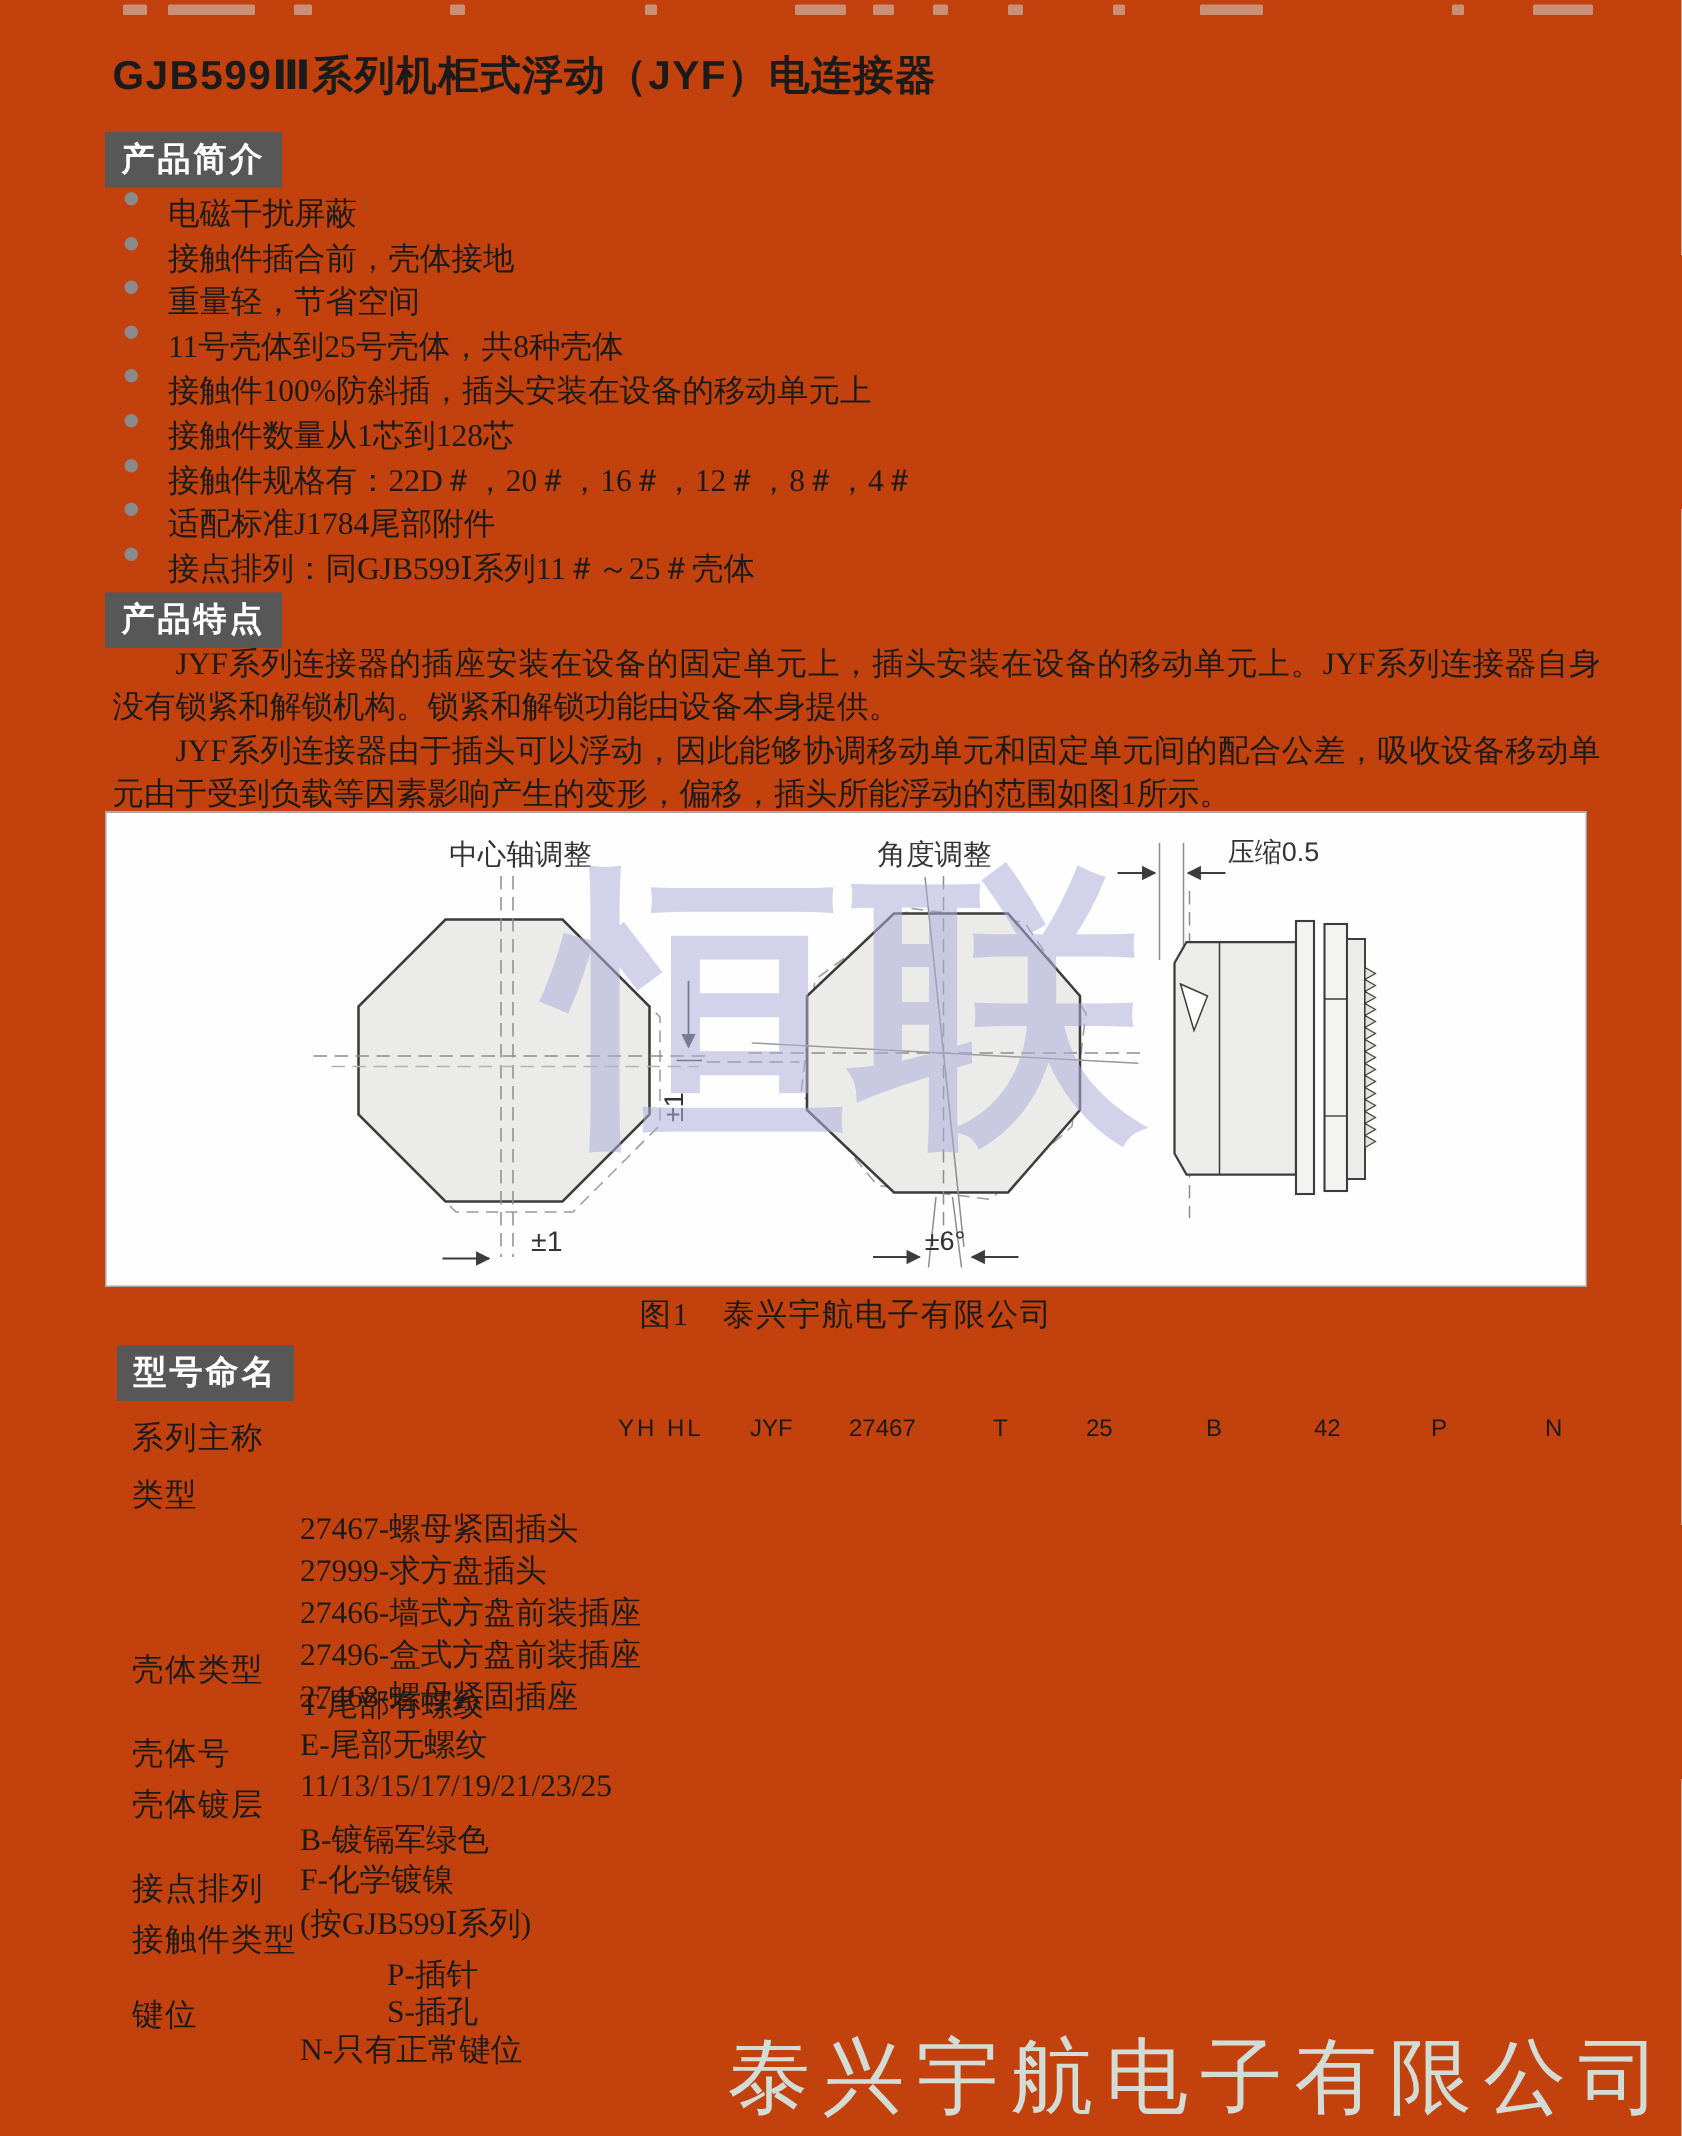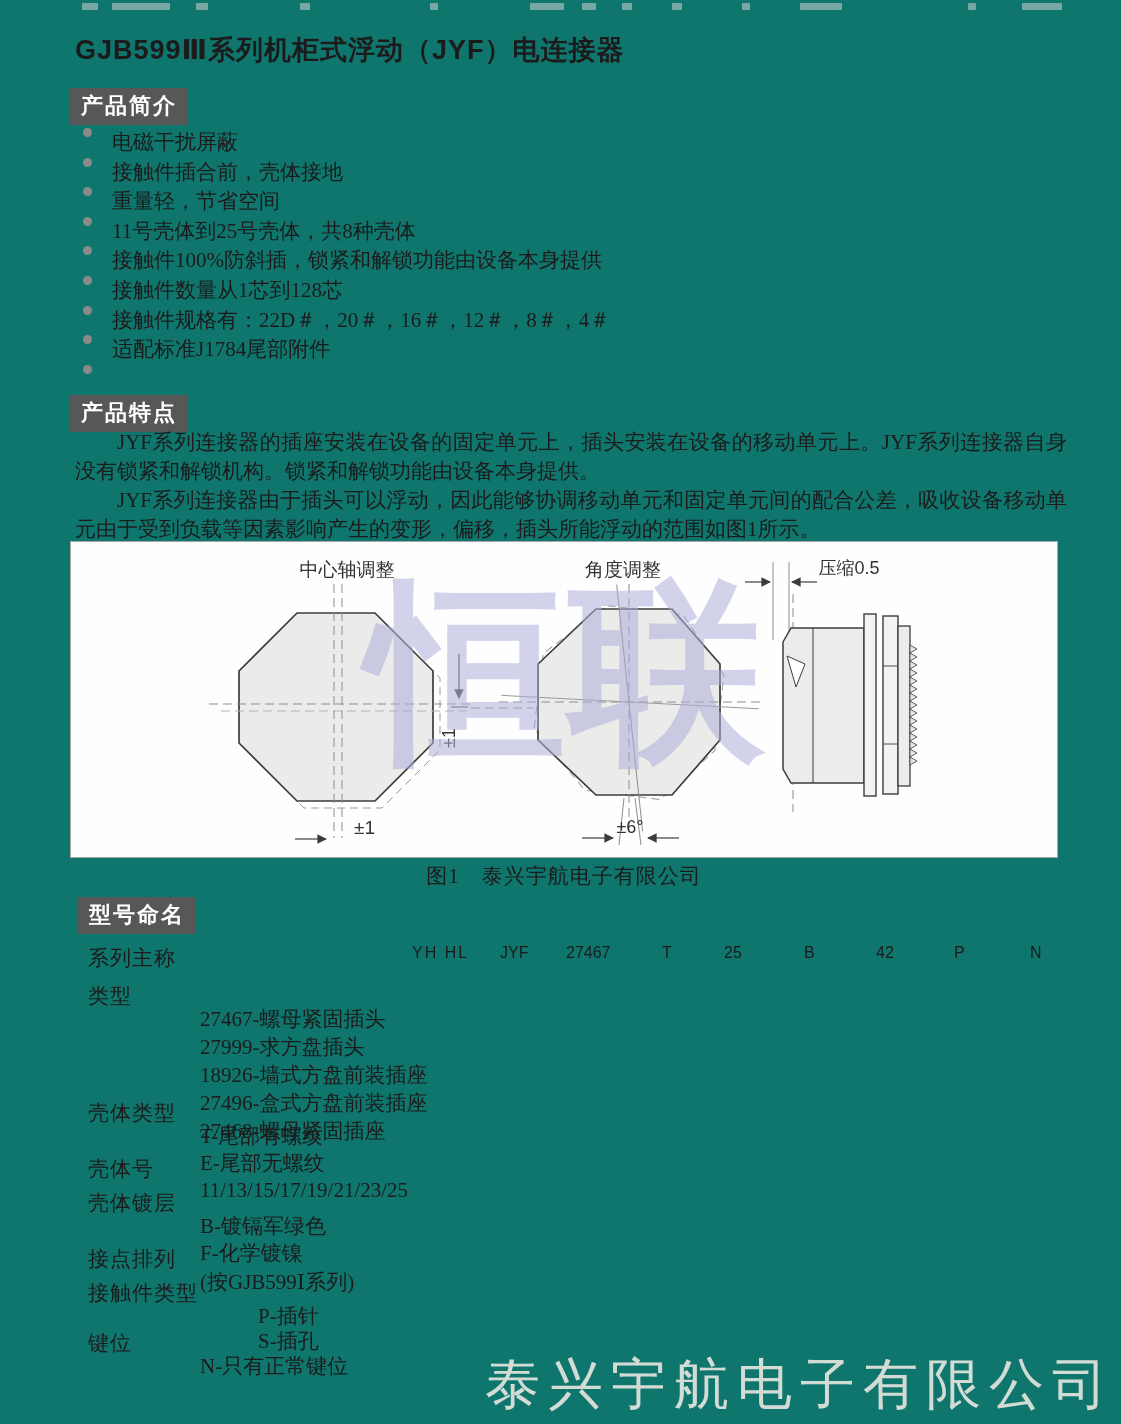--- a/index.html
+++ b/index.html
@@ -1,16 +1,16 @@
 <!DOCTYPE html>
 <html><head>
 <meta charset="utf-8">
 <style>
   html,body{margin:0;padding:0;background:#e8e8e8;}
-  .page{position:relative;width:1121px;height:1424px;background:#0f766e;margin:0 auto;overflow:hidden;
+  .page{position:relative;width:1121px;height:1424px;background:#c2410c;margin:0 auto;overflow:hidden;
         font-family:"Liberation Serif","DejaVu Serif",serif;color:#1b1b1b;}
   
   .frag{position:absolute;top:3px;height:7px;background:#cfcfcf;opacity:.55;border-radius:1px;}
   .title{position:absolute;left:75px;top:32px;font-family:"Liberation Sans","DejaVu Sans",sans-serif;
          font-weight:bold;font-size:27px;letter-spacing:1px;}
   .sec-hdr{position:absolute;left:70px;background:#575757;color:#fff;
            font-family:"Liberation Sans","DejaVu Sans",sans-serif;font-weight:bold;font-size:22px;
            padding:3px 11px 4px 11px;letter-spacing:2px;}
   .bullets{position:absolute;left:75px;top:128px;margin:0;padding:0;list-style:none;}
   .bullets li{display:flex;align-items:flex-start;height:29.6px;font-size:21px;}
@@ -67,36 +67,37 @@
     <li>
         <span class="dot"></span>
         <span>重量轻，节省空间</span>
       </li>
     <li>
         <span class="dot"></span>
         <span>11号壳体到25号壳体，共8种壳体</span>
       </li>
     <li>
         <span class="dot"></span>
-        <span>接触件100%防斜插，锁紧和解锁功能由设备本身提供</span>
+        <span>接触件100%防斜插，插头安装在设备的移动单元上</span>
       </li>
     <li>
         <span class="dot"></span>
         <span>接触件数量从1芯到128芯</span>
       </li>
     <li>
         <span class="dot"></span>
         <span>接触件规格有：22D＃，20＃，16＃，12＃，8＃，4＃</span>
       </li>
     <li>
         <span class="dot"></span>
         <span>适配标准J1784尾部附件</span>
       </li>
     <li>
         <span class="dot"></span>
+        <span>接点排列：同GJB599Ⅰ系列11＃～25＃壳体</span>
       </li>
   </ul>
 
   <div class="sec-hdr" style="top:395px">产品特点</div>
   <div class="paras">
     <p>JYF系列连接器的插座安装在设备的固定单元上，插头安装在设备的移动单元上。JYF系列连接器自身没有锁紧和解锁机构。锁紧和解锁功能由设备本身提供。</p>
     <p>JYF系列连接器由于插头可以浮动，因此能够协调移动单元和固定单元间的配合公差，吸收设备移动单元由于受到负载等因素影响产生的变形，偏移，插头所能浮动的范围如图1所示。</p>
   </div>
 
   <div class="figure-box">
@@ -170,21 +171,21 @@
   <span class="code-item" style="left:662px">T</span>
   <span class="code-item" style="left:724px">25</span>
   <span class="code-item" style="left:804px">B</span>
   <span class="code-item" style="left:876px">42</span>
   <span class="code-item" style="left:954px">P</span>
   <span class="code-item" style="left:1030px">N</span>
 
   <span class="nlabel" style="top:982px">类型</span>
   <span class="nval" style="top:982px">27467-螺母紧固插头</span>
   <span class="nval" style="top:1010px">27999-求方盘插头</span>
-  <span class="nval" style="top:1038px">18926-墙式方盘前装插座</span>
+  <span class="nval" style="top:1038px">27466-墙式方盘前装插座</span>
   <span class="nval" style="top:1066px">27496-盒式方盘前装插座</span>
   <span class="nval" style="top:1094px">27468-螺母紧固插座</span>
 
   <span class="nlabel" style="top:1099px">壳体类型</span>
   <span class="nval" style="top:1099px">T-尾部有螺纹</span>
   <span class="nval" style="top:1126px">E-尾部无螺纹</span>
 
   <span class="nlabel" style="top:1155px">壳体号</span>
   <span class="nval" style="top:1155px">11/13/15/17/19/21/23/25</span>
 

